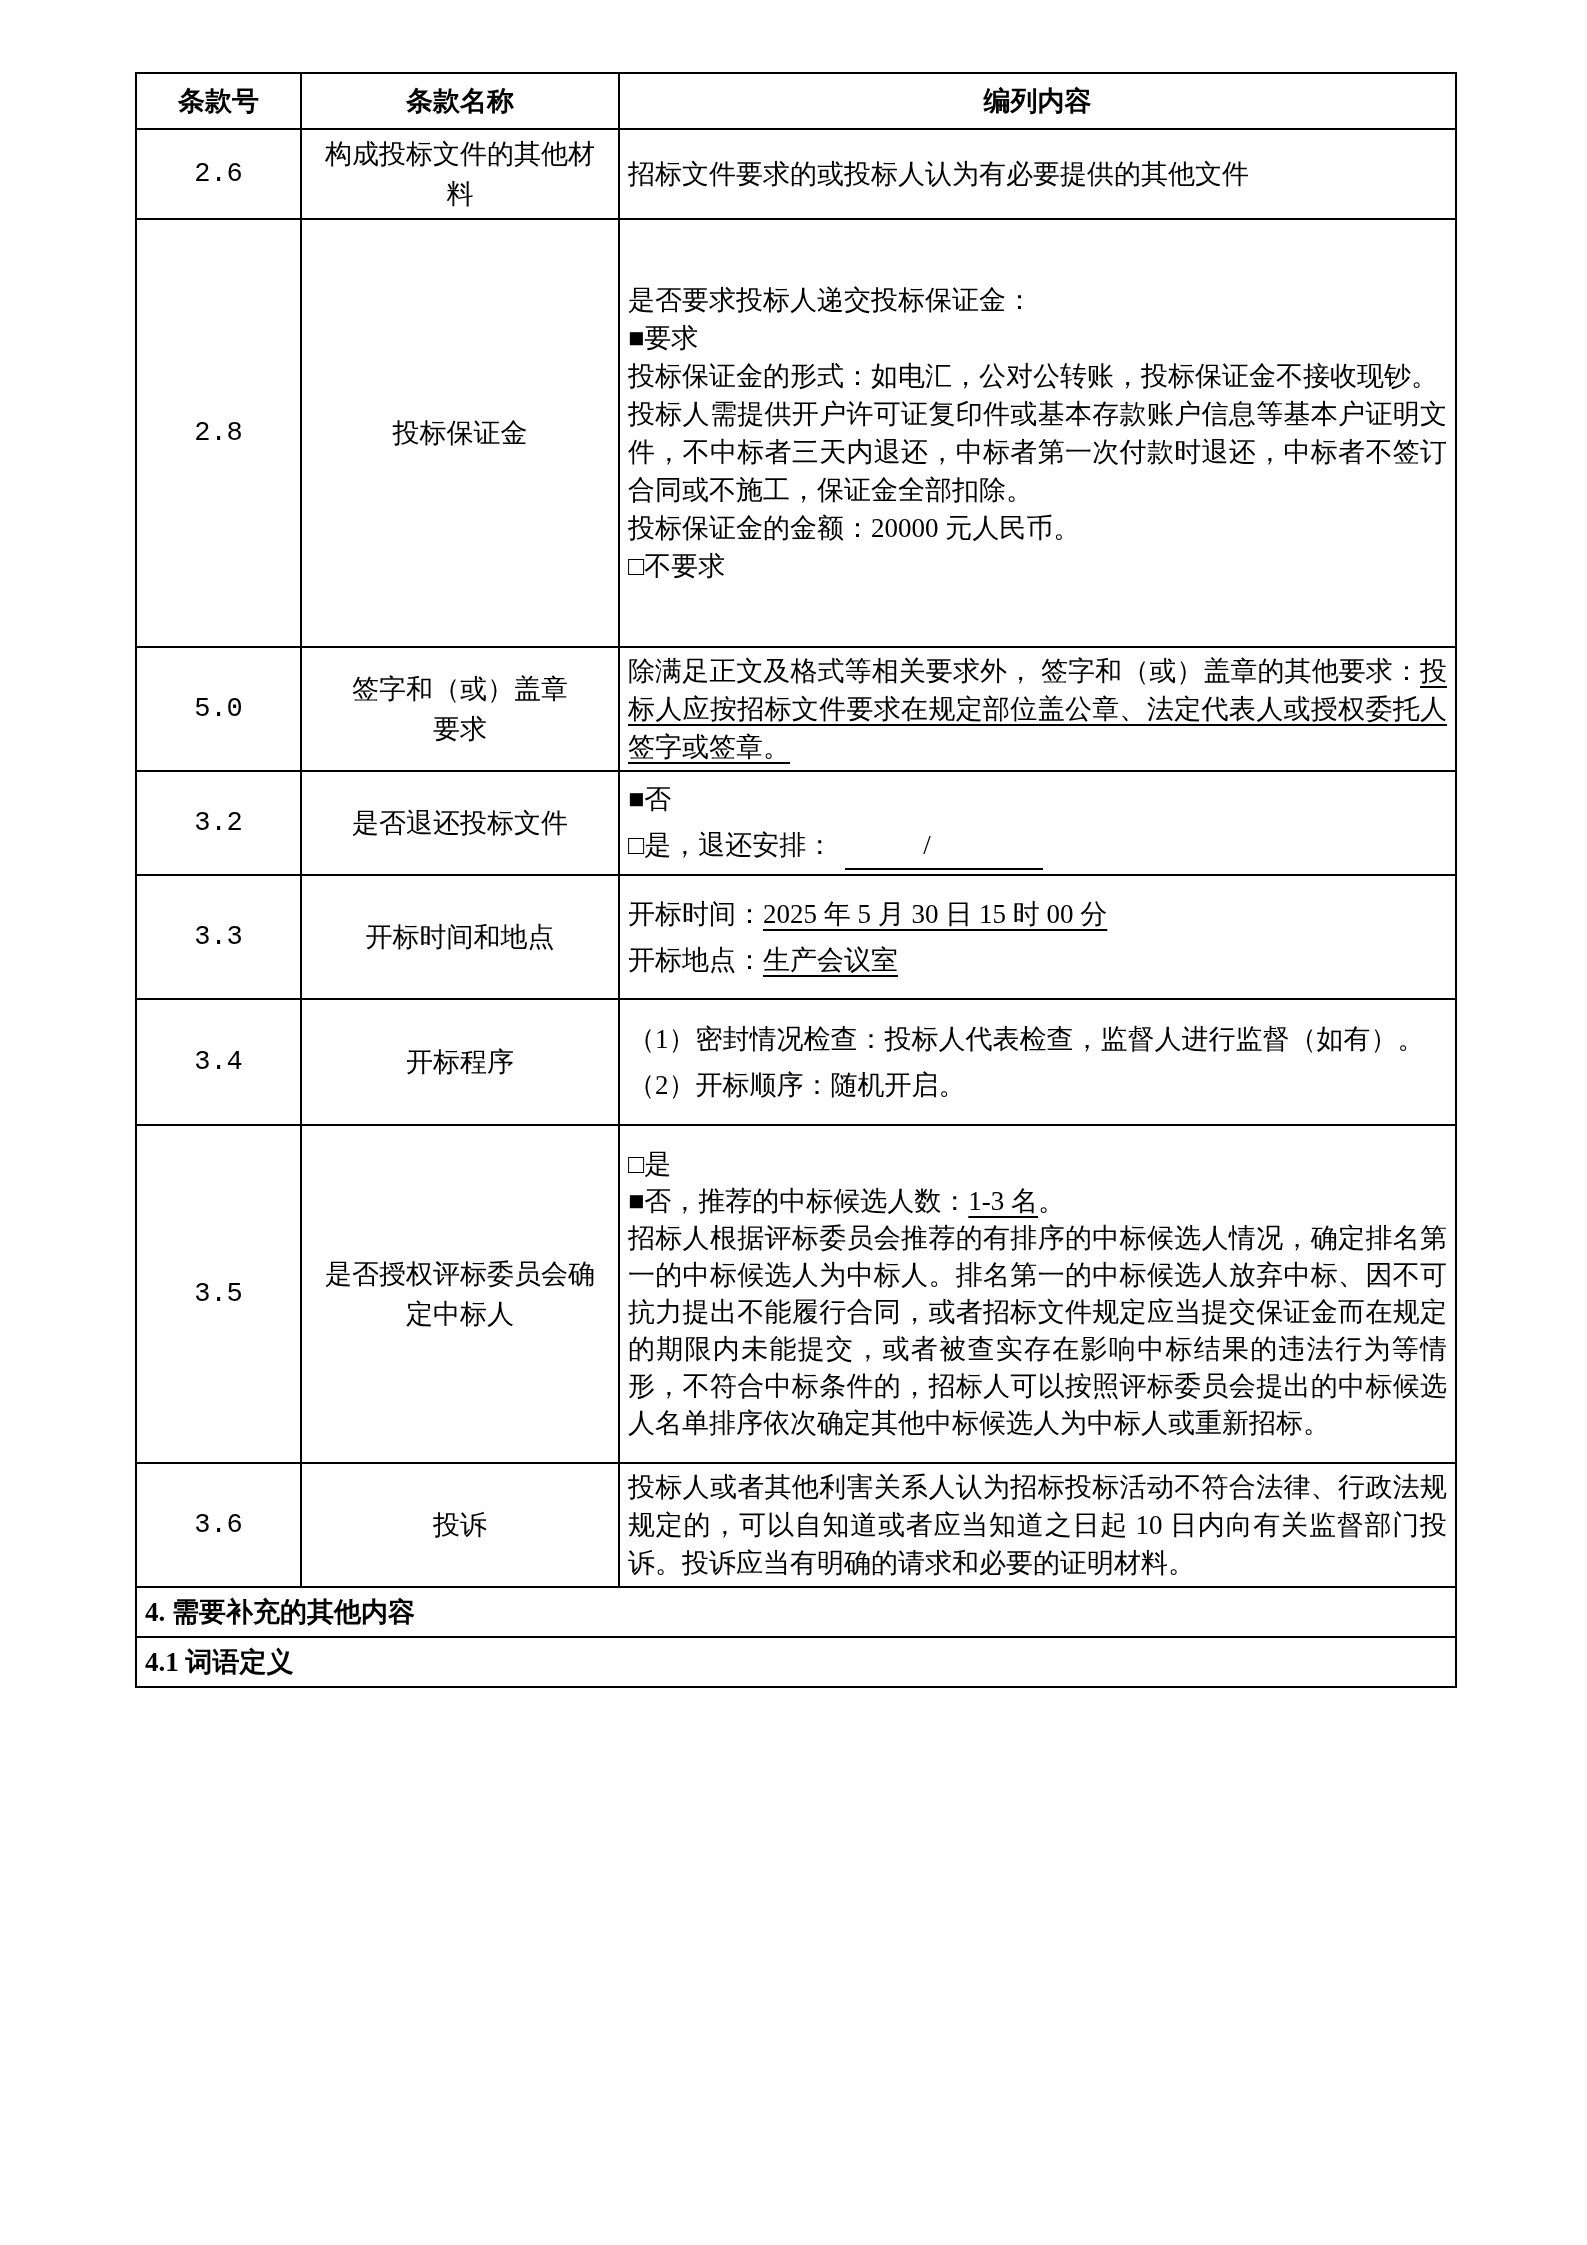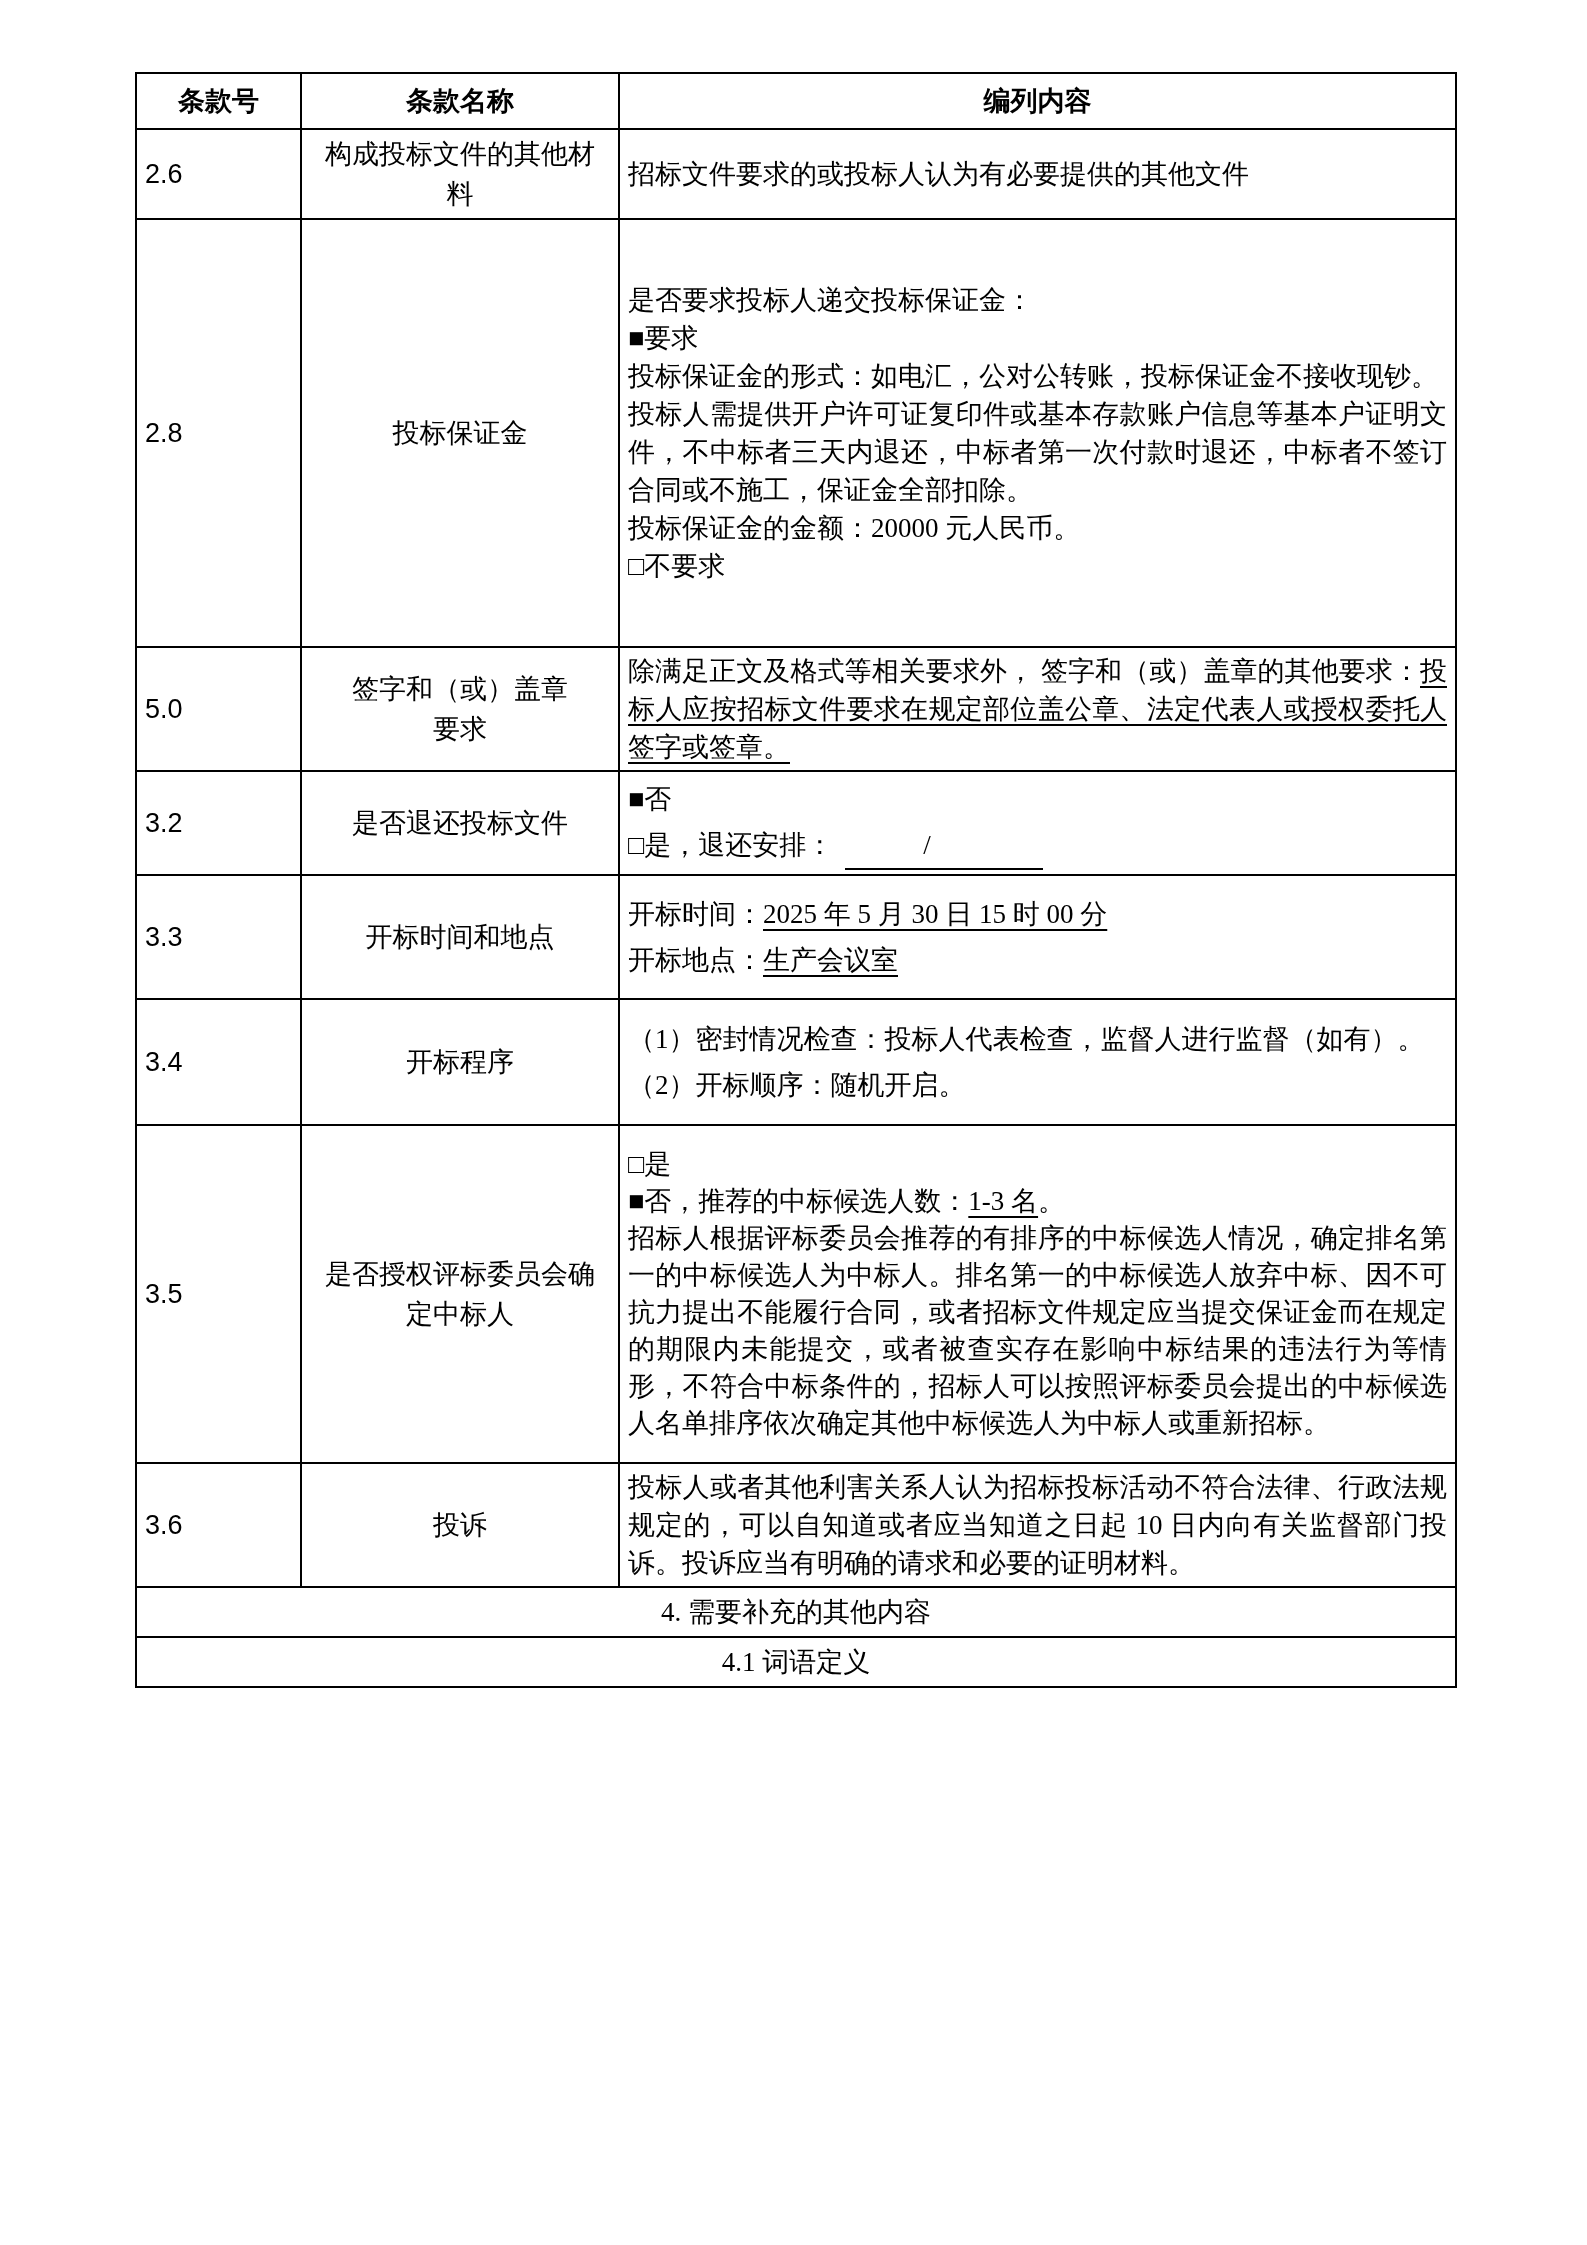--- a/index.html
+++ b/index.html
@@ -30,21 +30,22 @@
     line-height: 40px;
     padding: 4px 8px;
     overflow: hidden;
   }
   th.hdr {
     font-weight: bold;
     font-size: 30px;
     text-align: center;
   }
   td.c-no {
-    font-family: Liberation Sans, sans-serif;
+    text-align: center;
+    font-family: Liberation Mono, monospace;
   }
   td.c-name {
     text-align: center;
     white-space: pre-line;
     border-radius: 22px;
   }
   td.c-content {
     text-align: left;
     padding: 6px 10px 6px 18px;
   }
@@ -65,23 +66,23 @@
   }
   .blankline {
     display: inline-block;
     border-bottom: 2px solid #000000;
     margin-left: 12px;
     vertical-align: baseline;
   }
   .blank-pad-l { display: inline-block; width: 78px; }
   .blank-pad-r { display: inline-block; width: 112px; }
   td.c-full {
-    font-weight: normal;
+    font-weight: bold;
     font-size: 29px;
-    text-align: center;
+    text-align: left;
     padding-left: 16px;
   }
   .rh-hdr { height: 56px; margin-left: 33px; }
   .rh26 { height: 84px; }
   .rh27 { height: 48px; }
   .rh28 { height: 428px; }
   .rh29 { height: 82px; }
   .rh31 { height: 120px; }
   .rh32 { height: 92px; }
   .rh33 { height: 124px; }

